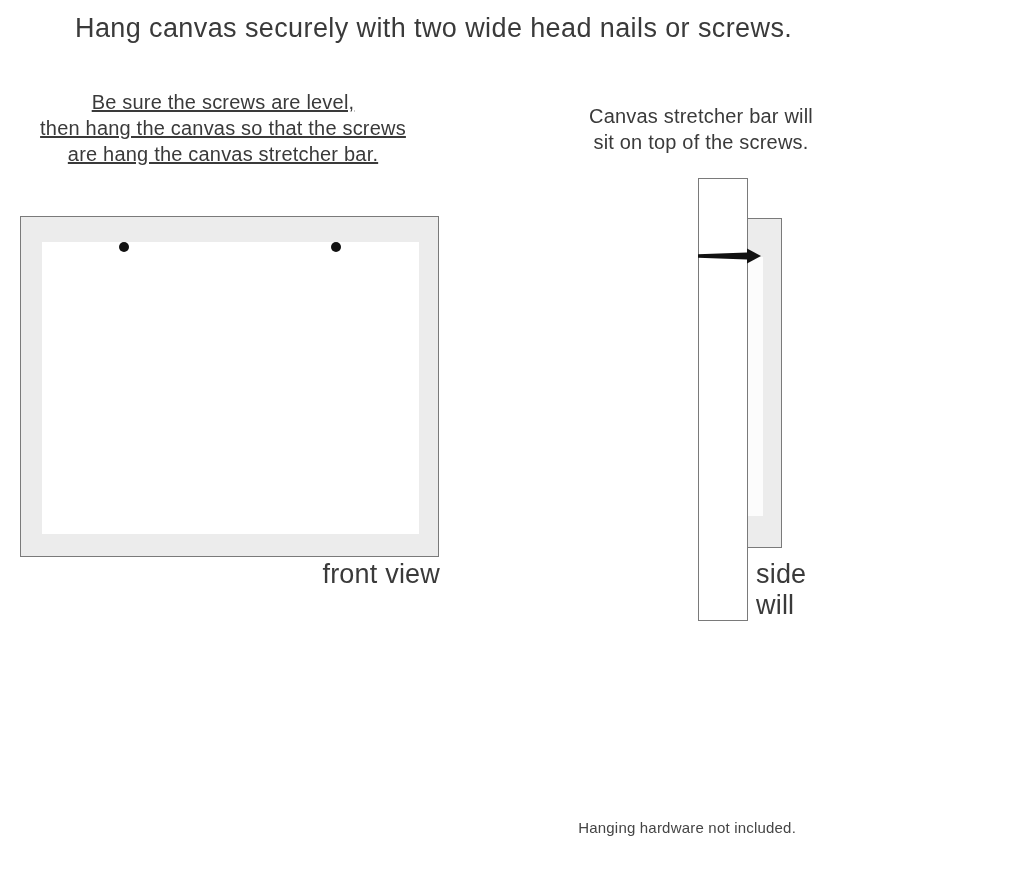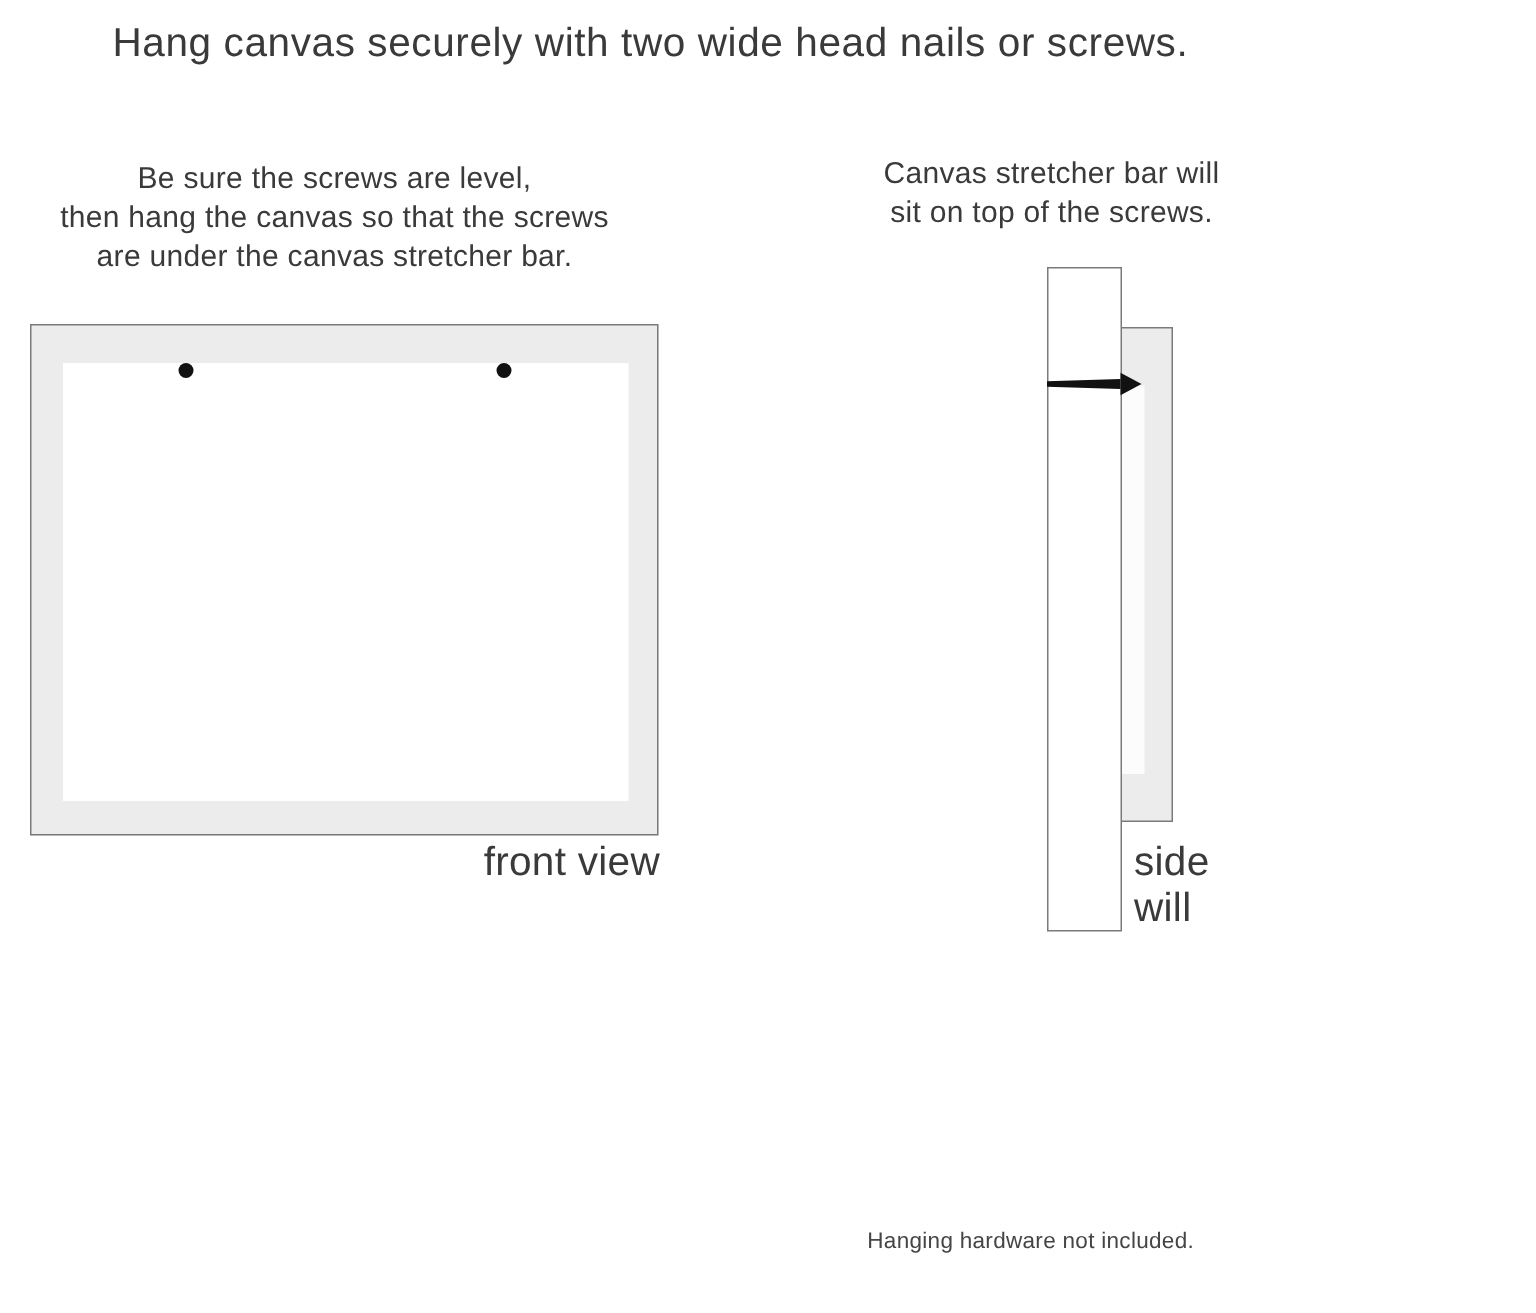--- a/index.html
+++ b/index.html
@@ -29,21 +29,21 @@
     letter-spacing: 0.4px;
     white-space: nowrap;
   }
   .instr {
     position: absolute;
     text-align: center;
     font-size: 20px;
     line-height: 26px;
     letter-spacing: 0.2px;
   }
-  .instr-left  { left: 33px;  top: 106px; width: 380px; }
+  .instr-left  { left: 33px;  top: 89px; width: 380px; text-decoration: underline; }
   .instr-right { left: 570px; top: 103px; width: 262px; }
 
   
   .front-outer {
     position: absolute;
     left: 20px; top: 216px;
     width: 419px; height: 341px;
     background: var(--canvas-fill);
     border: 1px solid var(--outline);
     box-sizing: border-box;
@@ -117,21 +117,21 @@
 </head>
 <body>
 
 <div class="page">
 
   <div class="title">Hang canvas securely with two wide head nails or screws.</div>
 
   <div class="instr instr-left">
     <div>Be sure the screws are level,</div>
     <div>then hang the canvas so that the screws</div>
-    <div>are under the canvas stretcher bar.</div>
+    <div>are hang the canvas stretcher bar.</div>
   </div>
 
   <div class="instr instr-right">
     <div>Canvas stretcher bar will</div>
     <div>sit on top of the screws.</div>
   </div>
 
   <div class="front-outer">
     <div class="front-inner"></div>
     <div class="dot dot-left"></div>

